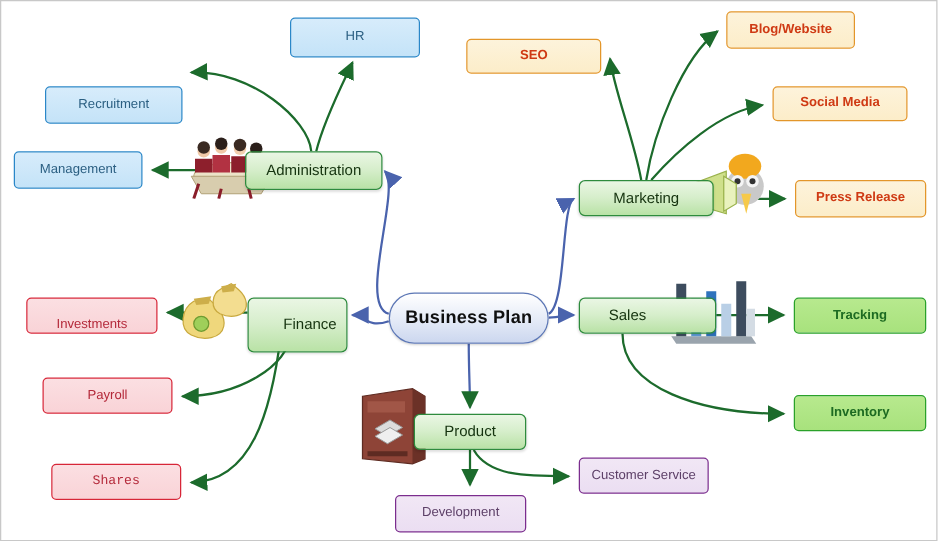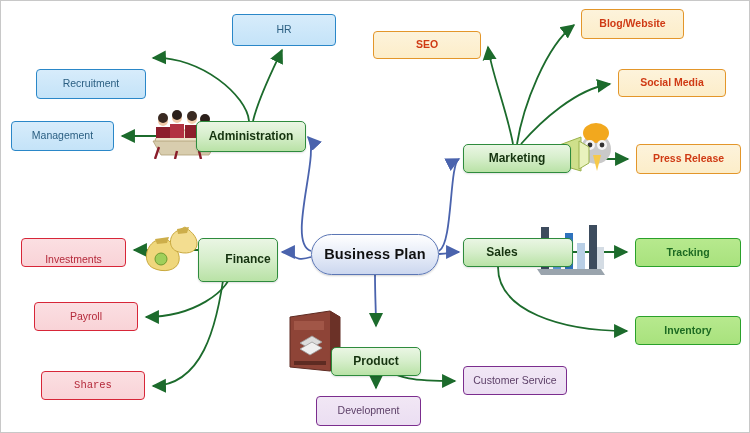--- a/index.html
+++ b/index.html
@@ -22,21 +22,21 @@
     border:1.6px solid #5b76b5;border-radius:22px;
     background:linear-gradient(to bottom,#ffffff 0%,#e4eaf7 55%,#ccd7ef 100%);
     color:#101010;font-size:14.5px;font-weight:700;letter-spacing:.2px;
     box-shadow:0 1px 2px rgba(0,0,0,.18);
   }
 
   
   .node.branch{
     border:1.5px solid #2e8b3d;border-radius:5px;
     background:linear-gradient(to bottom,#eaf6e4 0%,#d6eecb 48%,#b9e2a6 100%);
-    color:#15330f;font-size:12px;font-weight:700;
+    color:#15330f;font-size:12px;font-weight:400;
     box-shadow:0 1px 2px rgba(0,0,0,.13);
   }
 
   
   .node.leaf{border-width:1.6px;border-style:solid;border-radius:4px;font-size:10.5px;font-weight:400;}
   .pal-blue  {border-color:#2a87c8;background:linear-gradient(to bottom,#d7ecfb 0%,#c4e3f8 100%);color:#2b5f82;}
   .pal-orange{border-color:#e3962a;background:linear-gradient(to bottom,#fdf3db 0%,#fcedc9 100%);color:#cf3a14;font-weight:700;}
   .pal-red   {border-color:#d72638;background:linear-gradient(to bottom,#fbdfe2 0%,#f9d3d7 100%);color:#b4293a;}
   .pal-green {border-color:#2aa12a;background:linear-gradient(to bottom,#b7e98e 0%,#a8e27d 100%);color:#1d6b22;font-weight:700;}
   .pal-purple{border-color:#7b2d8e;background:linear-gradient(to bottom,#f1e7f5 0%,#ebdef2 100%);color:#5d4068;}
@@ -206,21 +206,21 @@
   <div class="node branch" style="left:462px;top:237px;width:110px;height:29px;">
     <span style="margin-right:32px;">Sales</span>
   </div>
   <div class="node leaf pal-green" style="left:634px;top:237px;width:106px;height:29px;">
     <span>Tracking</span>
   </div>
   <div class="node leaf pal-green" style="left:634px;top:315px;width:106px;height:29px;">
     <span>Inventory</span>
   </div>
 
-  <div class="node branch" style="left:330px;top:330px;width:90px;height:29px;margin-top:16px;">
+  <div class="node branch" style="left:330px;top:330px;width:90px;height:29px;">
     <span>Product</span>
   </div>
   <div class="node leaf pal-purple" style="left:462px;top:365px;width:104px;height:29px;">
     <span>Customer Service</span>
   </div>
   <div class="node leaf pal-purple" style="left:315px;top:395px;width:105px;height:30px;">
     <span>Development</span>
   </div>
 
 </div>

